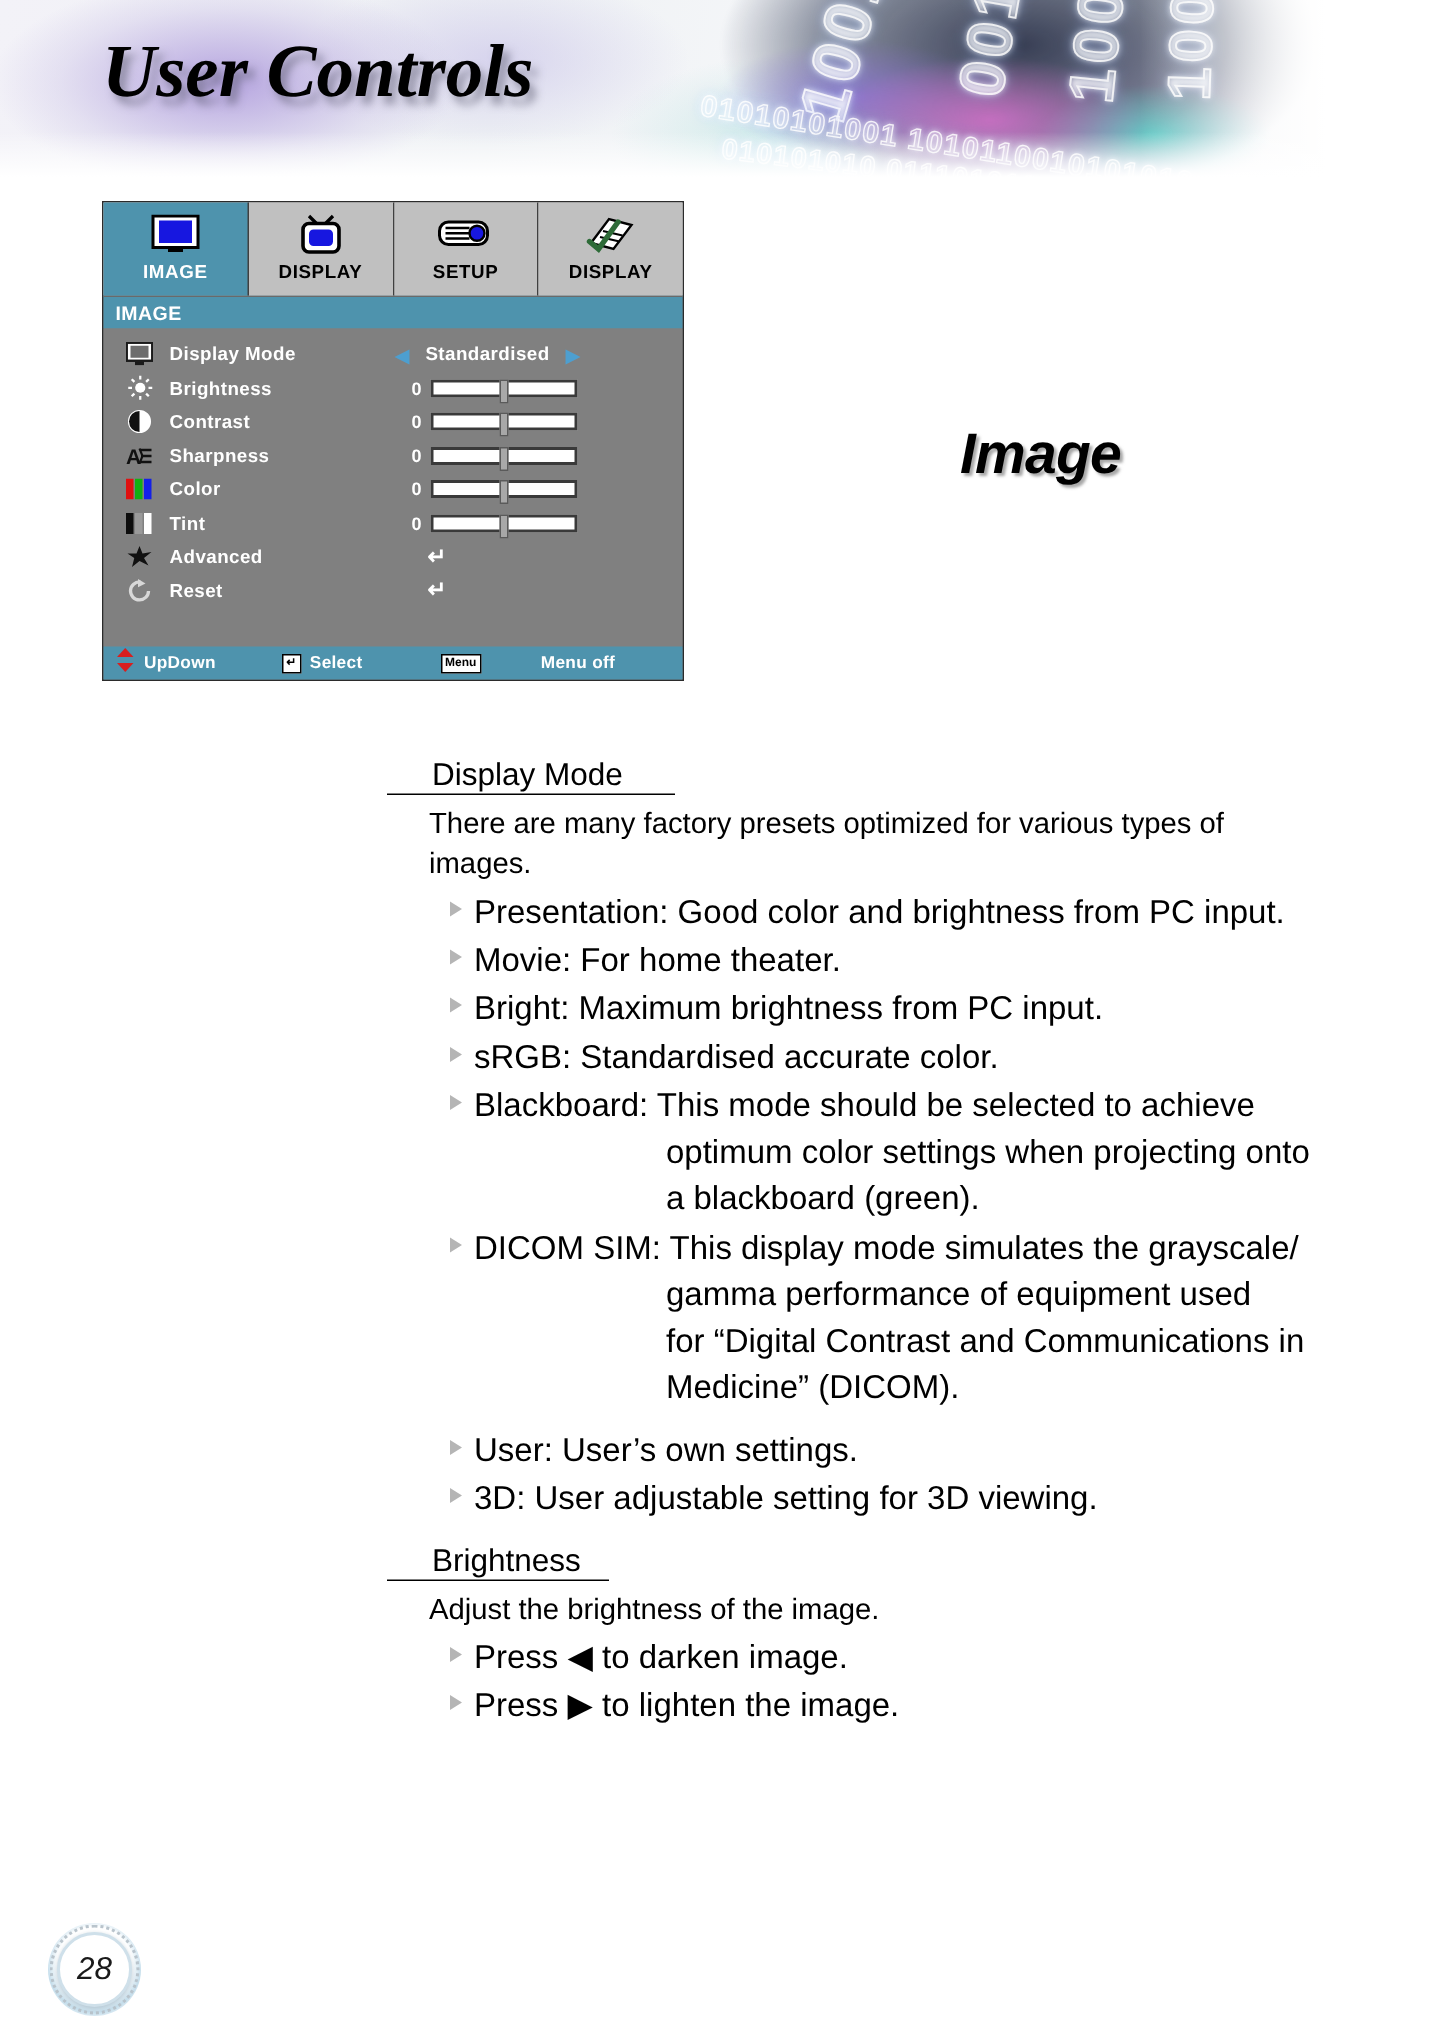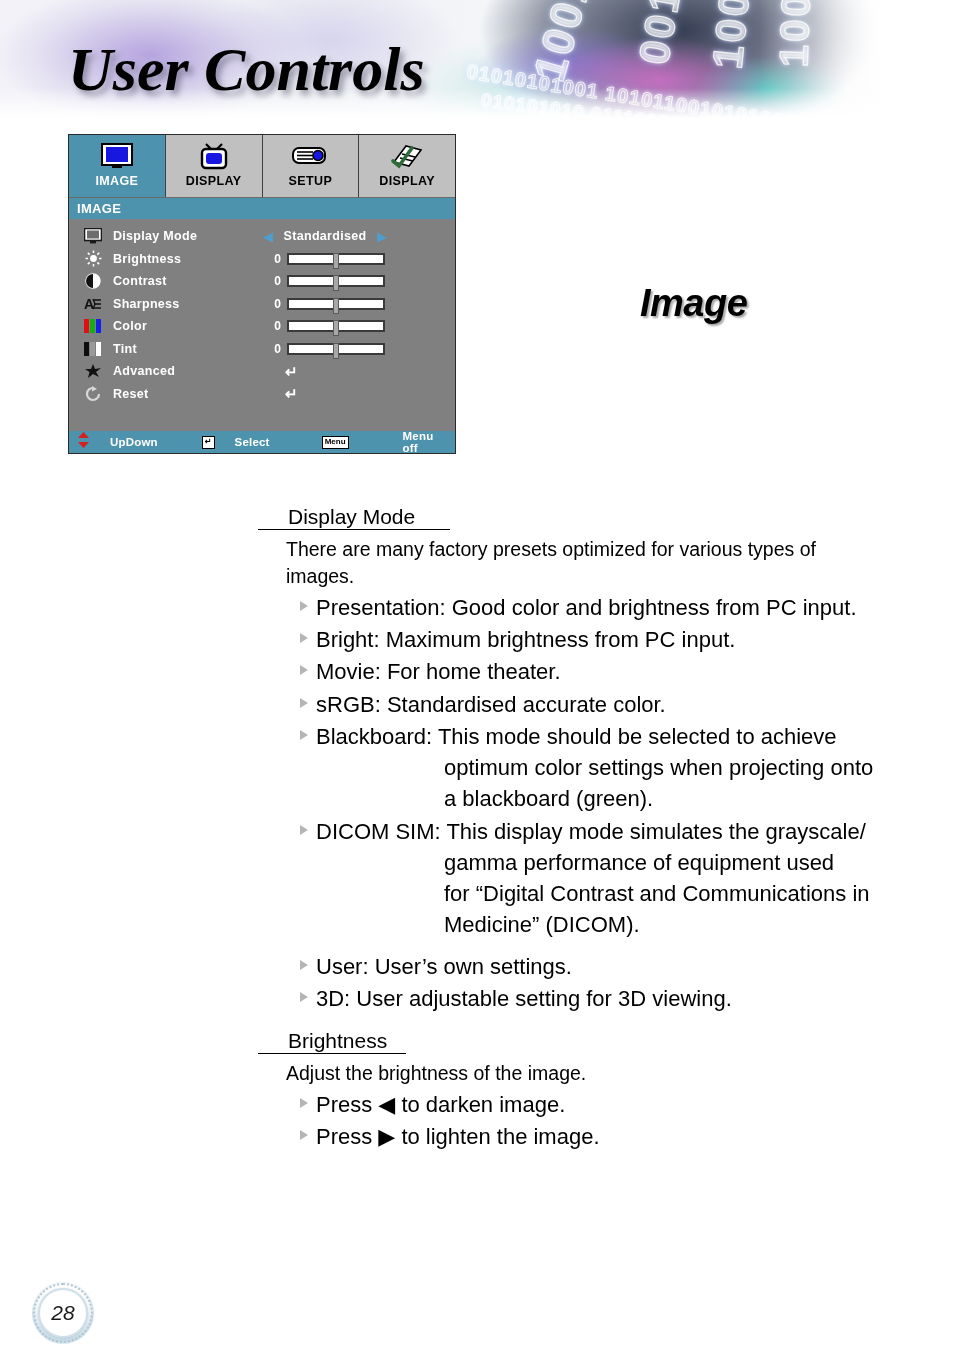--- a/index.html
+++ b/index.html
@@ -78,26 +78,25 @@
   .bin.b5 { left: -25px; top: 104px; font-size: 20px; transform: rotate(9deg); letter-spacing: 1px; -webkit-text-stroke: 0.9px rgba(255,255,255,0.95); }
   .bin.b6 { left: -10px; top: 126px; font-size: 19px; transform: rotate(7deg); letter-spacing: 1px; -webkit-text-stroke: 0.9px rgba(255,255,255,0.95); }
   .bin.b7 { left: 40px;  top: 146px; font-size: 18px; transform: rotate(5deg); letter-spacing: 1px; -webkit-text-stroke: 0.9px rgba(255,255,255,0.95); }
 
   .banner-title {
     position: absolute;
     left: 68px; top: 18px;
     font-family: "Liberation Serif", serif;
     font-style: italic;
     font-weight: bold;
-    font-size: 62px;
+    font-size: 50px;
     color: #000000;
     text-shadow: 4px 5px 6px rgba(90,90,110,0.55);
     letter-spacing: 0px;
     white-space: nowrap;
-    margin-top: 16px;
   }
 
   
   .osd {
     position: absolute;
     left: 68px; top: 134px;
     width: 388px;
     border: 1px solid #2b2b2b;
     box-sizing: border-box;
     background: #808080;
@@ -202,21 +201,21 @@
   .enter-arrow { color: #ffffff; font-size: 15px; font-weight: bold; margin-left: 22px; line-height: 1; }
 
   .osd-foot {
     display: flex;
     align-items: center;
     background: #4e93ad;
     height: 22px;
     padding-left: 8px;
   }
   .foot-item { display: flex; align-items: center; margin-right: 10px; }
-  .foot-label { color: #ffffff; font-size: 11.5px; font-weight: bold; margin-left: 20px; letter-spacing: 0.2px; }
+  .foot-label { color: #ffffff; font-size: 11.5px; font-weight: bold; margin-left: 6px; letter-spacing: 0.2px; }
   .foot-key {
     background: #ffffff; border: 1.5px solid #000000;
     color: #000000; font-size: 8px; font-weight: bold;
     padding: 0 2px; line-height: 12px; height: 13px;
     display: inline-flex; align-items: center; box-sizing: border-box;
   }
 
   
   .section-tag {
     position: absolute;
@@ -543,24 +542,24 @@
 <div class="content">
 
   <div class="h-sub">Display Mode</div>
   <div class="para">There are many factory presets optimized for various types of images.</div>
 
   <ul class="bullets">
     <li class="bullet">
       <span>Presentation: Good color and brightness from PC input.</span>
     </li>
     <li class="bullet">
+      <span>Movie: For home theater.</span>
+    </li>
+    <li class="bullet">
       <span>Bright: Maximum brightness from PC input.</span>
-    </li>
-    <li class="bullet">
-      <span>Movie: For home theater.</span>
     </li>
     <li class="bullet">
       <span>sRGB: Standardised accurate color.</span>
     </li>
     <li class="bullet">
       <span>Blackboard: This mode should be selected to achieve</span>
       <span class="cont">optimum color settings when projecting onto</span>
       <span class="cont">a blackboard (green).</span>
     </li>
     <li class="bullet">

